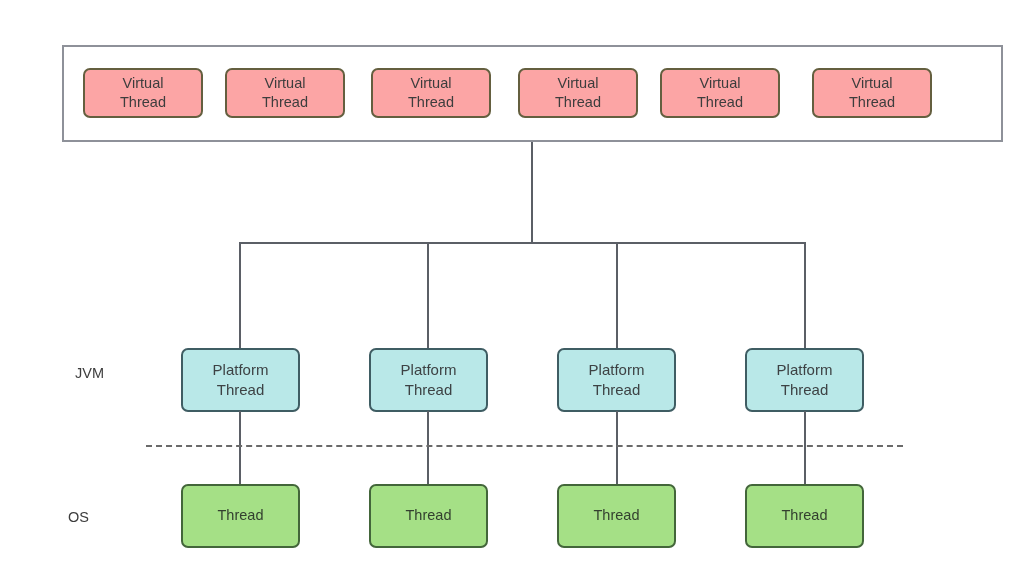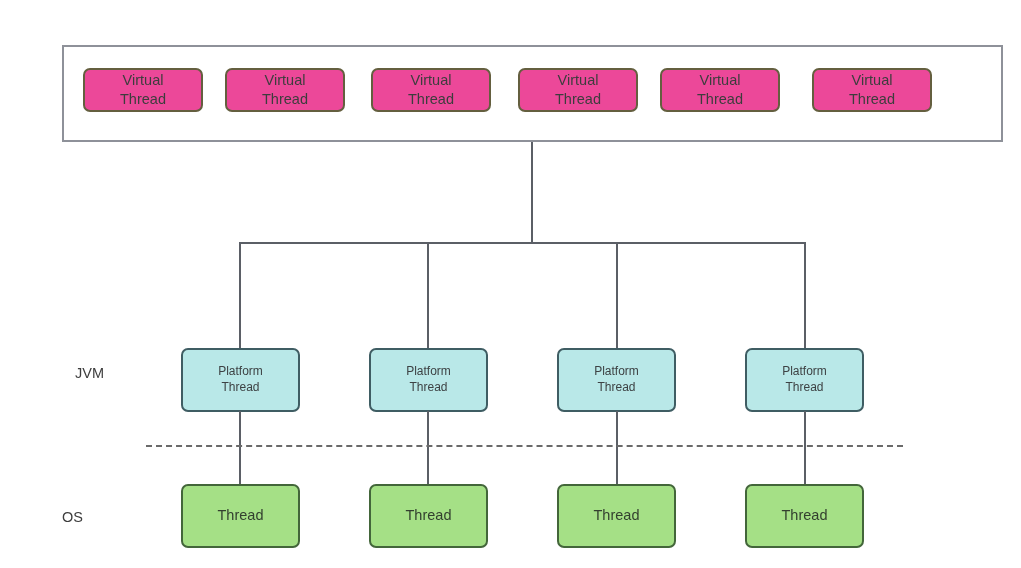--- a/index.html
+++ b/index.html
@@ -38,36 +38,36 @@
     align-items: center;
     justify-content: center;
     line-height: 1.32;
     text-align: center;
     white-space: nowrap;
   }
   .node .line { display: block; }
 
   .vt-node {
     width: 120px;
-    height: 44px;
+    height: 50px;
     top: 68px;
-    background: #ec4899;
+    background: #fca5a5;
     border: 2px solid #645f3f;
     color: #3d3d3d;
     font-size: 14.5px;
   }
 
   .pt-node {
     width: 119px;
     height: 64px;
     top: 348px;
     background: #b9e8e8;
     border: 2px solid #3f5d63;
     color: #3d4244;
-    font-size: 12px;
+    font-size: 15px;
   }
 
   .os-node {
     width: 119px;
     height: 64px;
     top: 484px;
     background: #a5e086;
     border: 2px solid #43663a;
     color: #33402f;
     font-size: 14.5px;
@@ -92,21 +92,21 @@
   }
 
   
   .side-label {
     position: absolute;
     font-size: 14.5px;
     color: #3d3d3d;
     white-space: nowrap;
   }
   #label-jvm { left: 75px; top: 365px; text-align: center; }
-  #label-os  { left: 62px; top: 509px; }
+  #label-os  { left: 68px; top: 509px; }
 </style>
 </head>
 <body>
 
 <div id="canvas">
 
   <div class="vt-container"></div>
 
   <div class="node vt-node" style="left:83px;">
     <span class="line">Virtual</span>

